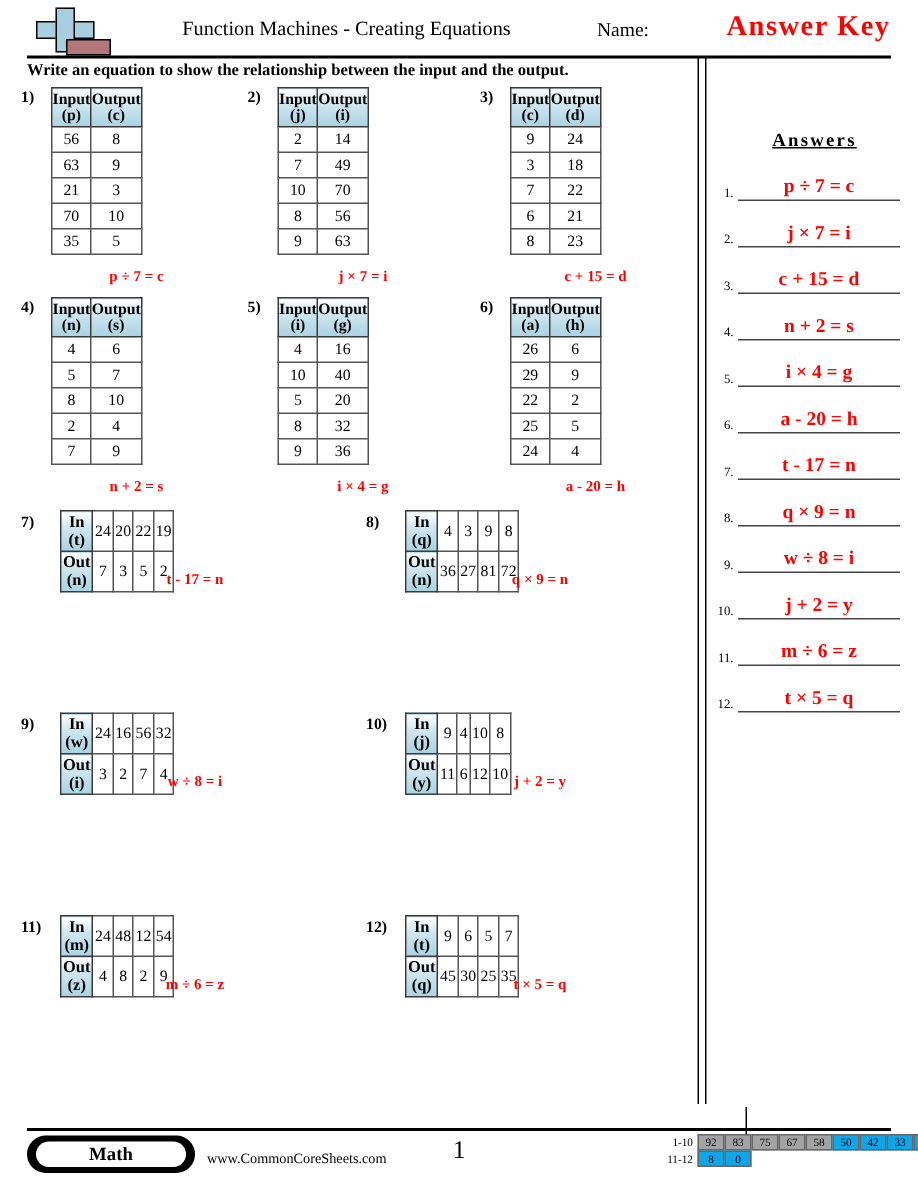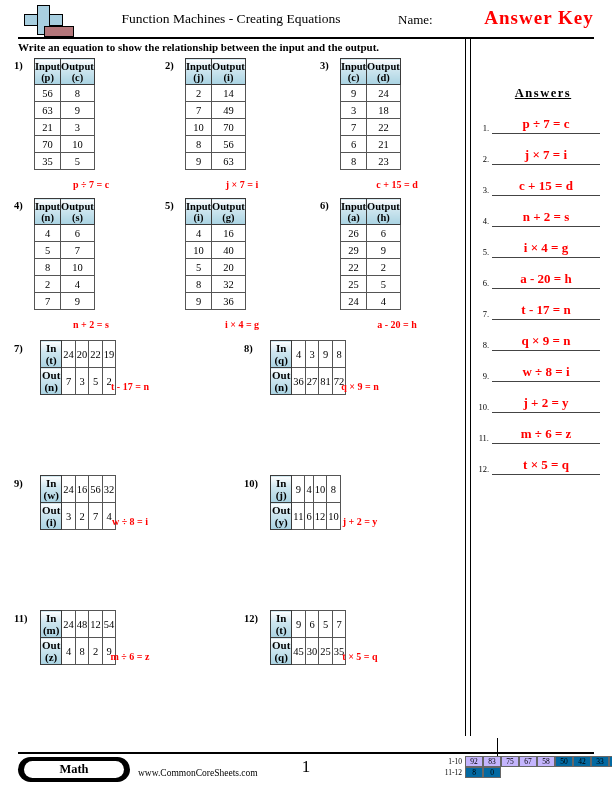--- a/index.html
+++ b/index.html
@@ -289,24 +289,24 @@
     line-height: 11px;
     font-family: "Liberation Serif", serif;
     margin-left: 40px;
   }
   .score-cell {
     width: 18px;
     border: 0.8px solid #666;
     font-size: 7.5px;
     line-height: 10px;
     text-align: center;
-    background: #c4b5fd;
-    font-family: "Liberation Serif", serif;
-  }
-  .score-cell.shaded { background: #0369a1; }
+    background: #a3a3a3;
+    font-family: "Liberation Serif", serif;
+  }
+  .score-cell.shaded { background: #0ea5e9; }
   #score-tick {
     position: absolute;
     left: 497px; top: 738px;
     width: 0; height: 18px;
     border-left: 1.2px solid #000;
   }
 </style>
 </head>
 <body>
 

